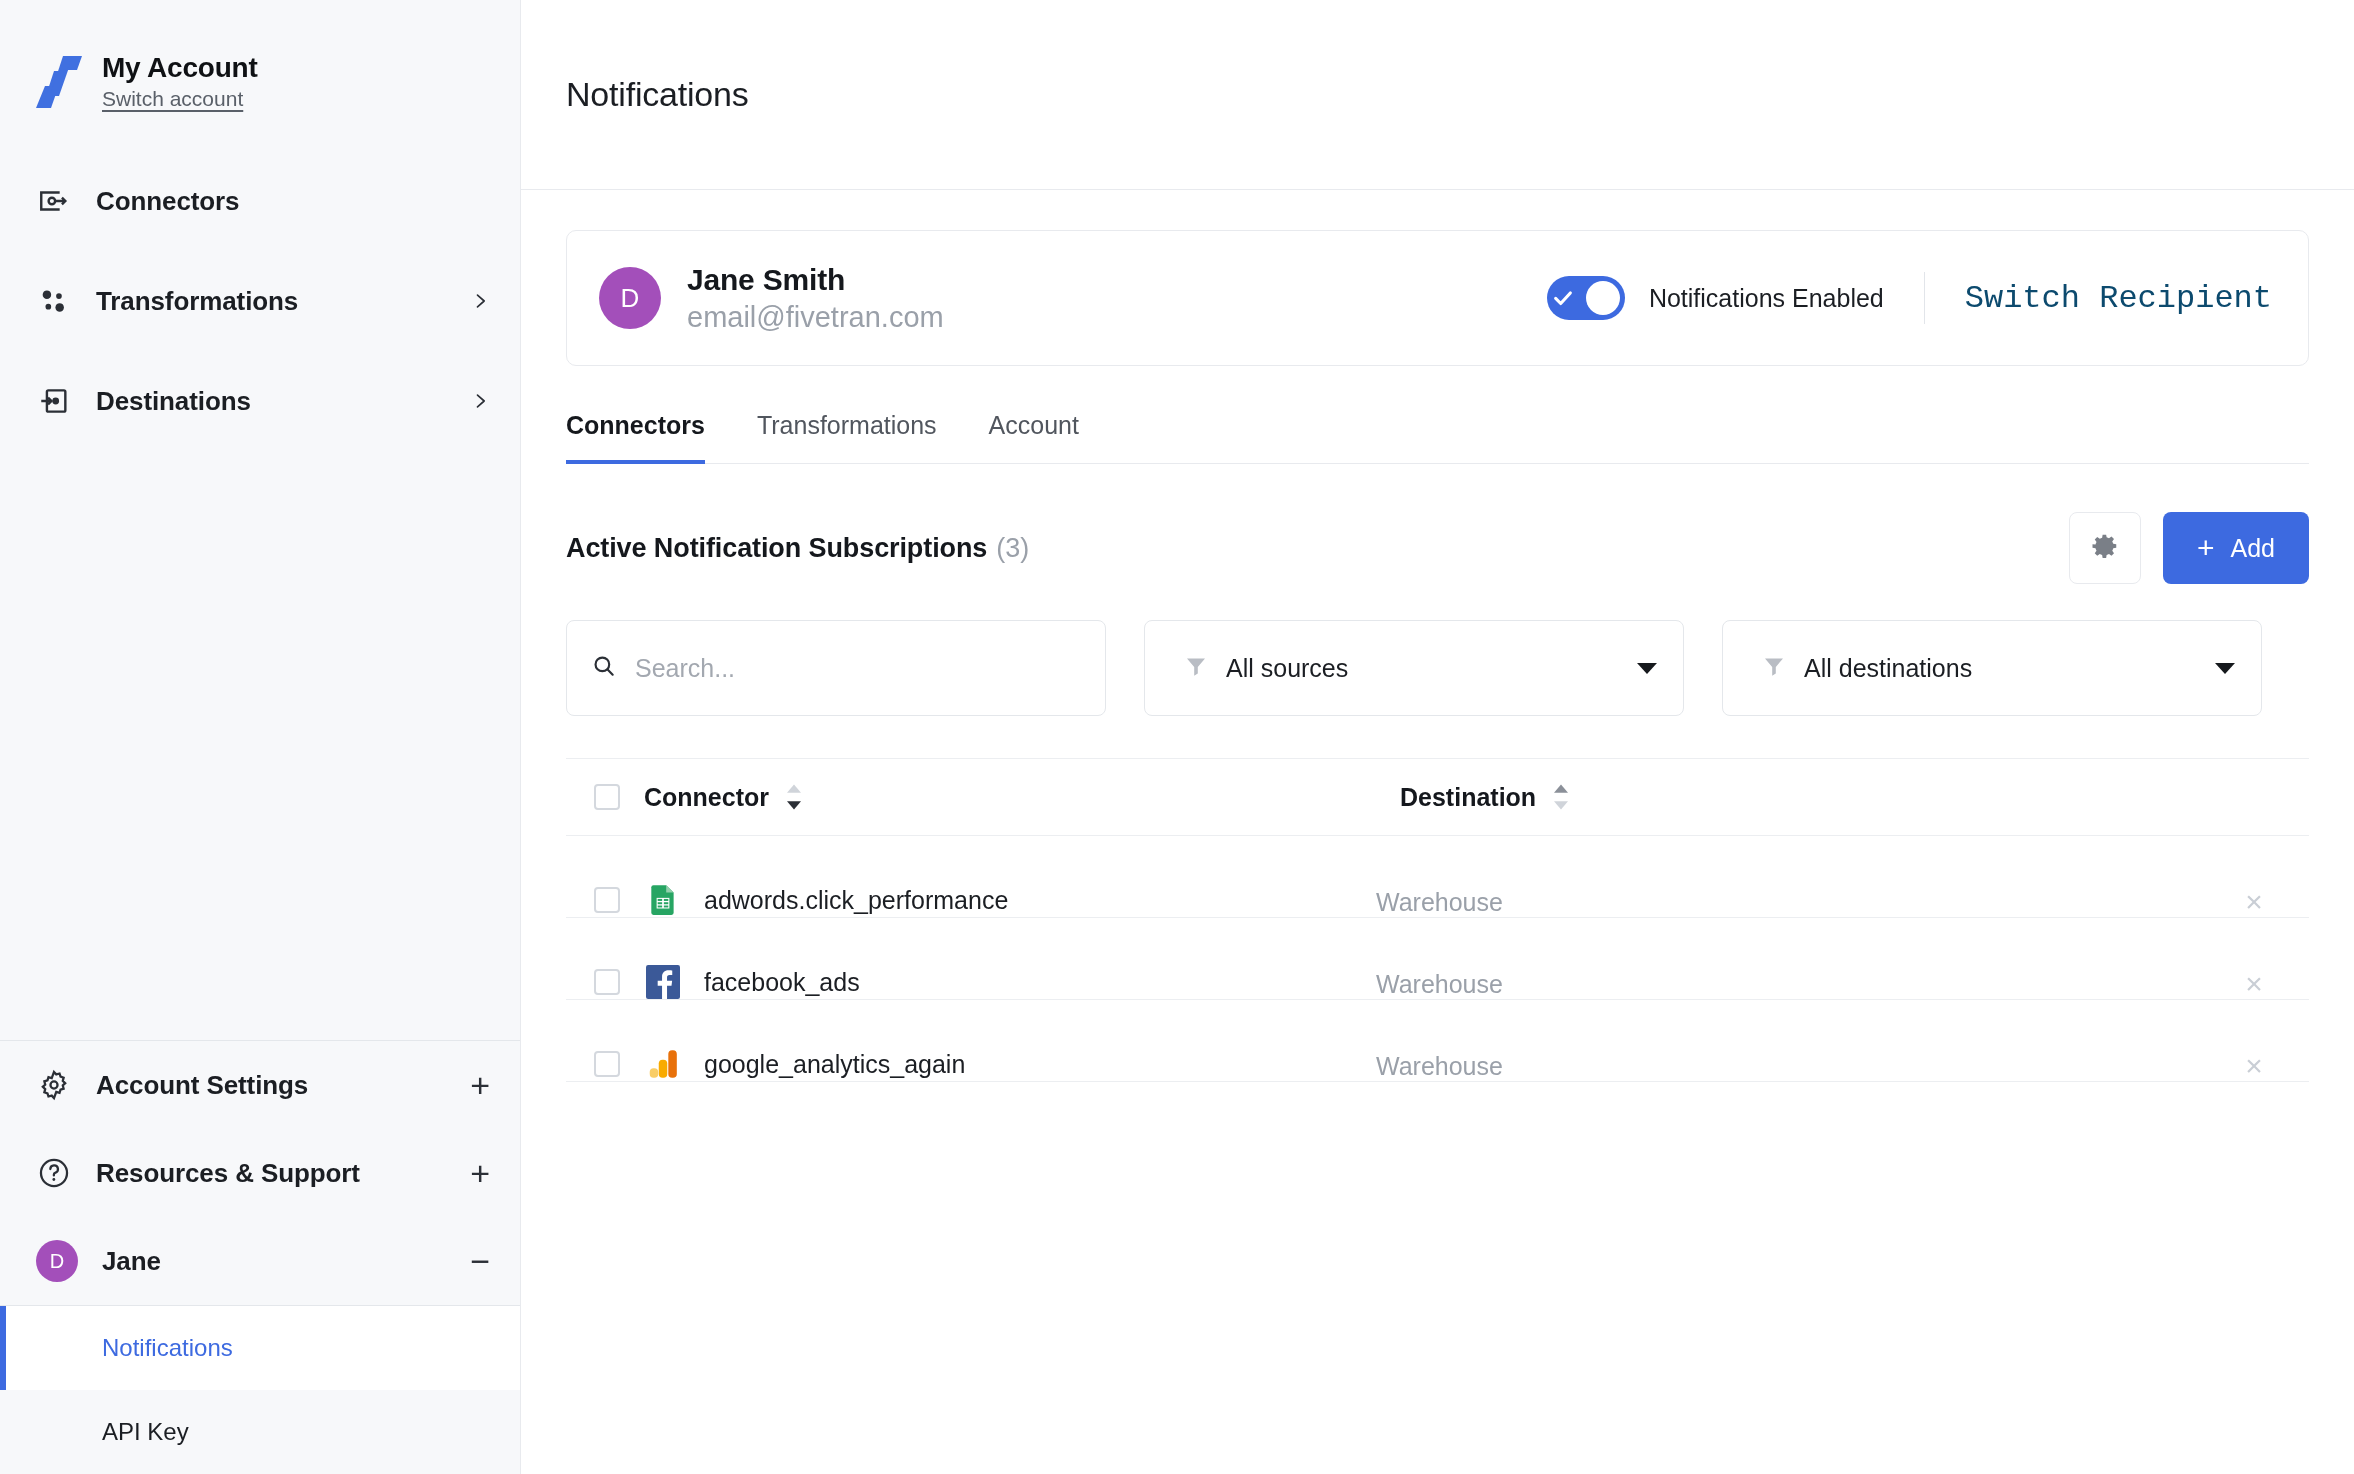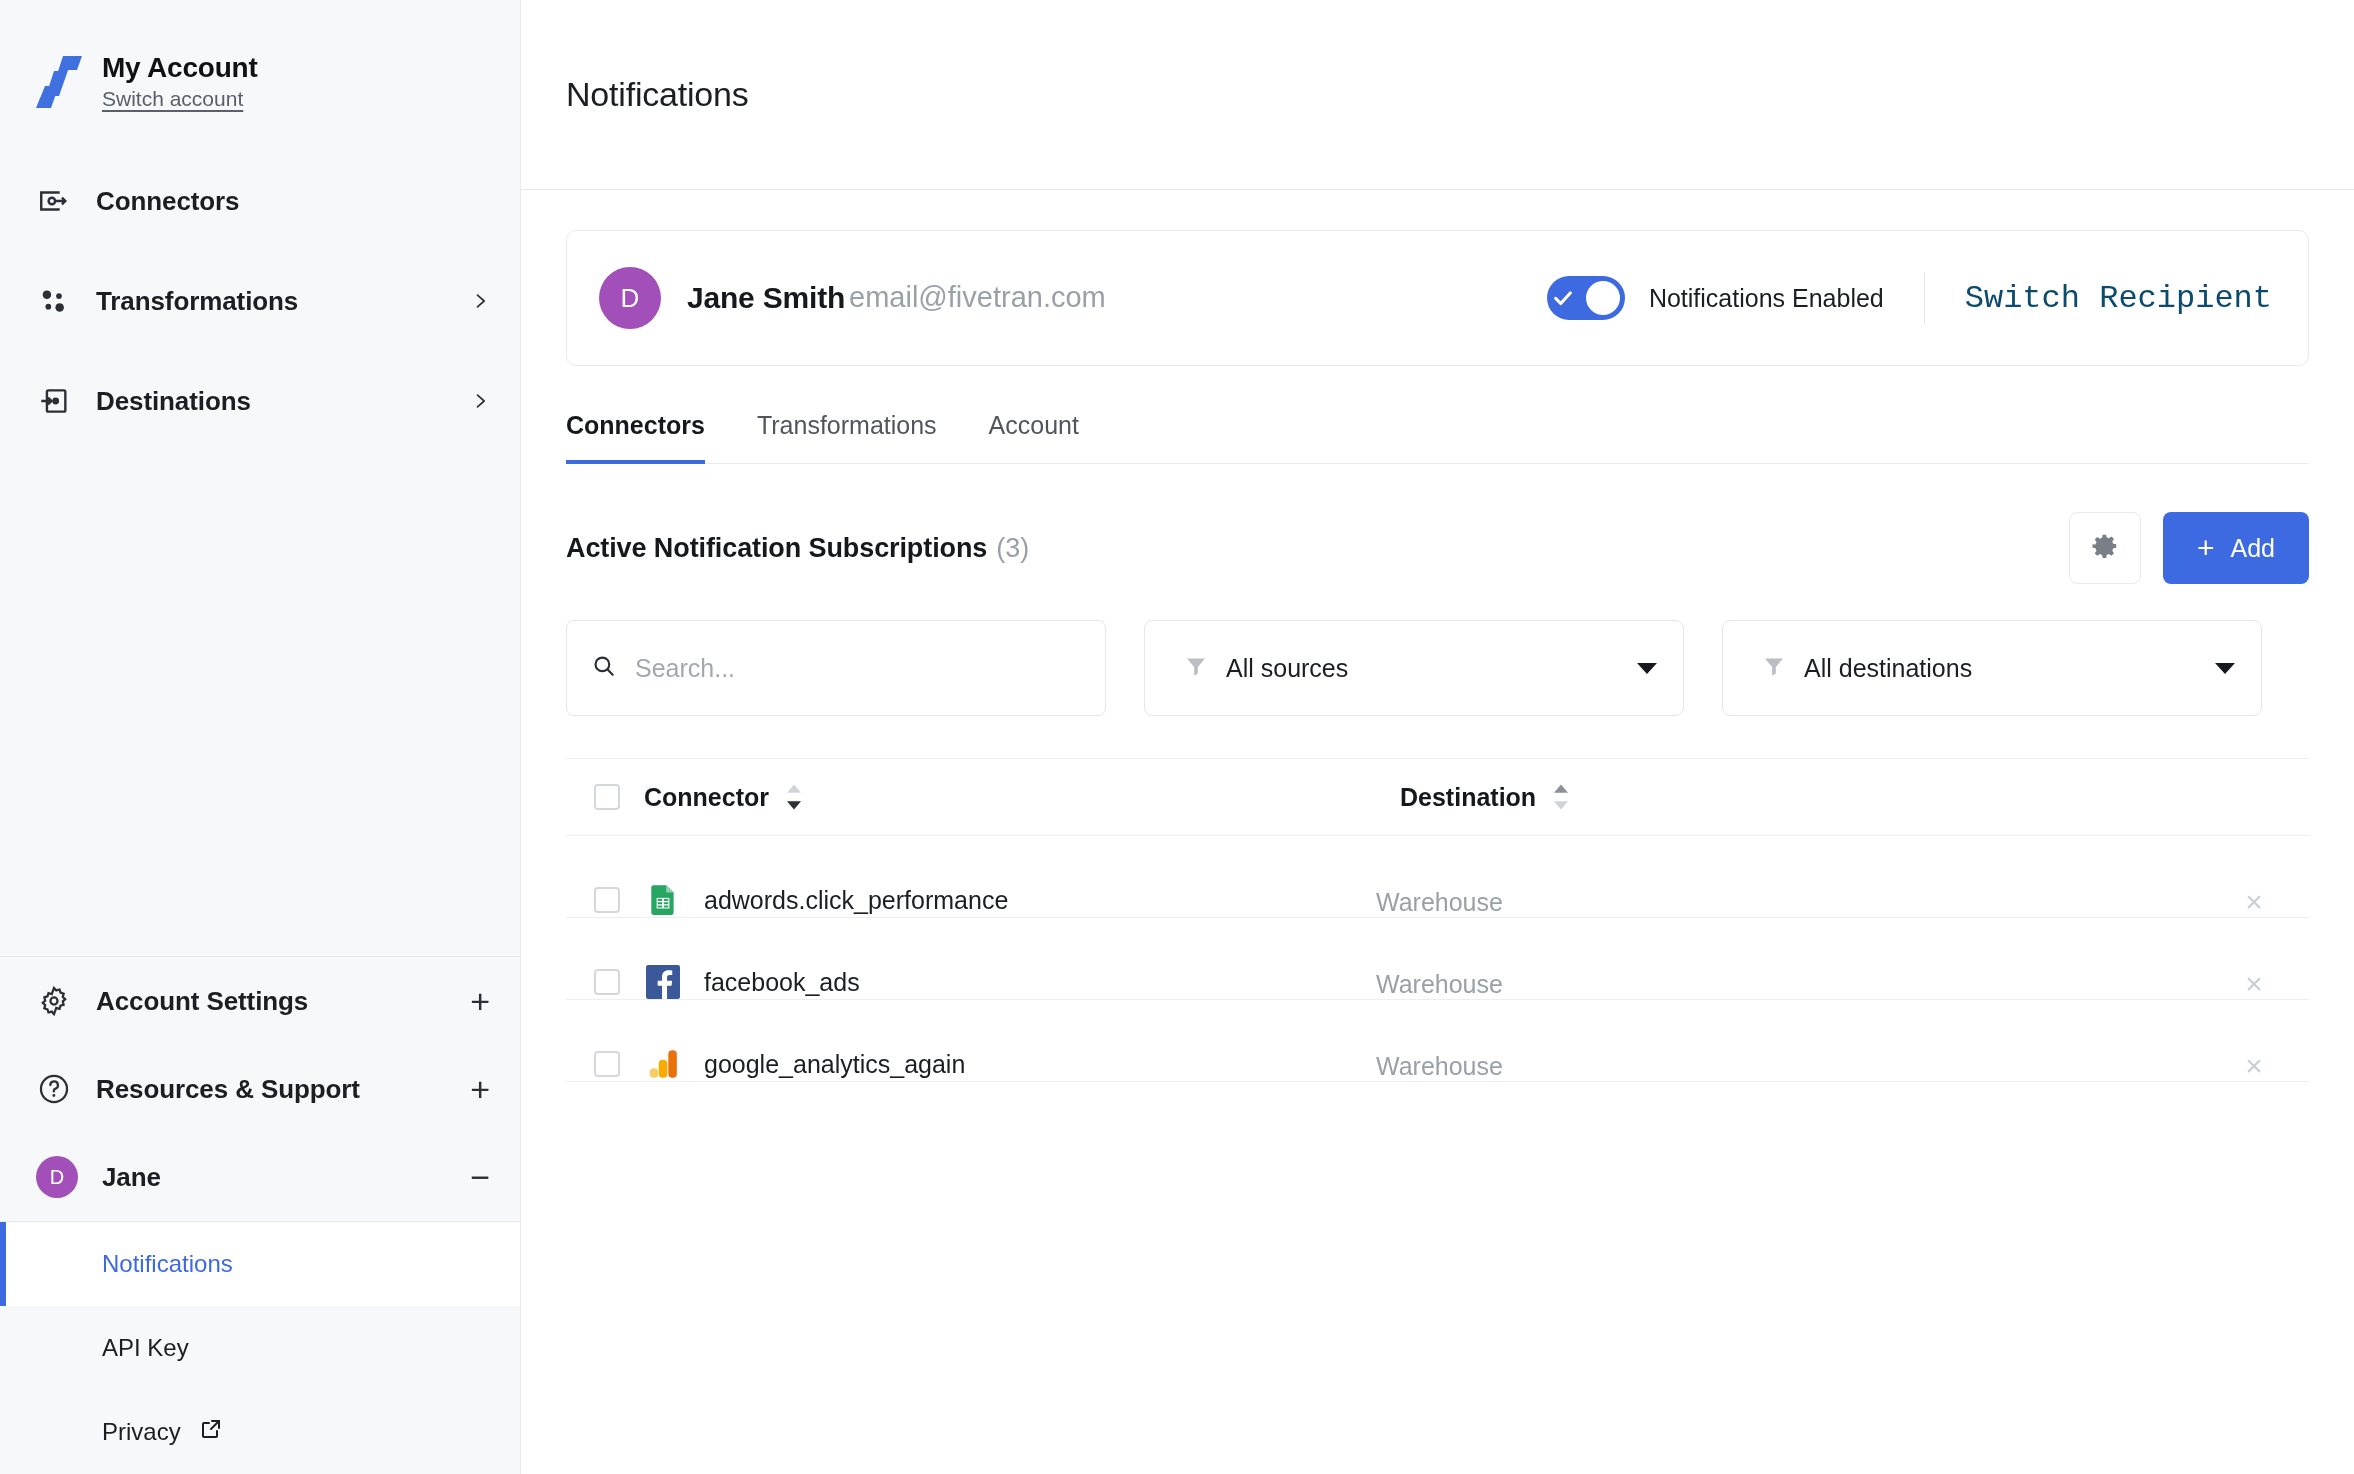--- a/index.html
+++ b/index.html
@@ -78,21 +78,21 @@
   
   .recipient-card {
     border: 1px solid #e8eaee; border-radius: 10px; height: 136px;
     display: flex; align-items: center; padding: 0 36px 0 32px; background: #fff;
   }
   .avatar-lg {
     width: 62px; height: 62px; flex: 0 0 62px; border-radius: 50%;
     background: #a34fba; color: #fff; display: flex; align-items: center;
     justify-content: center; font-size: 26px;
   }
-  .recipient-meta { margin-left: 26px; display: flex; flex-direction: row; gap: 4px; }
+  .recipient-meta { margin-left: 26px; display: flex; flex-direction: column; gap: 4px; }
   .recipient-name { font-size: 30px; font-weight: 700; color: #15181d; letter-spacing: -0.2px; }
   .recipient-email { font-size: 29px; color: #9aa0a9; }
   .recip-spacer { flex: 1; }
 
   .toggle {
     width: 78px; height: 44px; border-radius: 22px; background: #3d6ae0;
     display: flex; align-items: center; padding: 0 5px; cursor: pointer;
     justify-content: space-between; flex: 0 0 78px;
   }
   .toggle-check { width: 22px; height: 22px; }
@@ -288,30 +288,20 @@
 
       <div class="nav-sep"></div>
 
       <div class="subnav">
         <div class="subnav-item active">
           <span>Notifications</span>
         </div>
         <div class="subnav-item">
           <span>API Key</span>
         </div>
-        <div class="subnav-item">
-          <span>Privacy</span>
-          <span>
-            <svg width="24" height="24" viewBox="0 0 24 24" fill="none" stroke="#1b1e23" stroke-width="2" stroke-linecap="round" stroke-linejoin="round">
-              <path d="M13 4h7v7"></path>
-                <path d="M20 4l-8 8"></path>
-              <path d="M18 14v5a1 1 0 0 1-1 1H5a1 1 0 0 1-1-1V7a1 1 0 0 1 1-1h5"></path>
-            </svg>
-          </span>
-        </div>
       </div>
     </div>
   </aside>
 
   <main class="main">
 
     <div class="page-head">
       <h1 class="page-title">Notifications</h1>
     </div>
 

